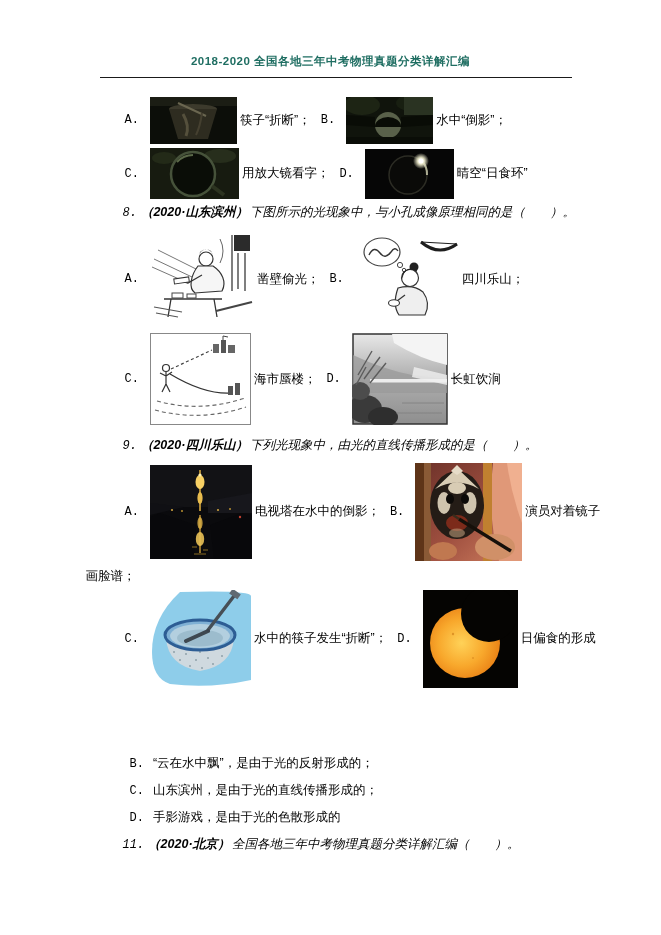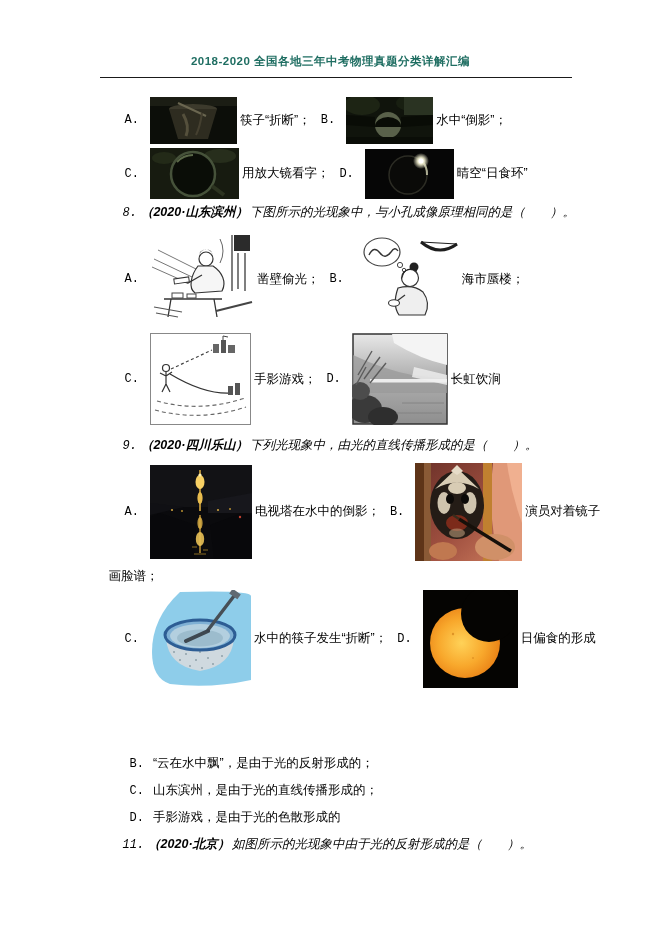--- a/index.html
+++ b/index.html
@@ -146,21 +146,21 @@
         <path d="M66,9 Q84,24 102,11" stroke="#1e1e1e" stroke-width="3" fill="none"></path>
         <path d="M66,9 L102,11" stroke="#1e1e1e" stroke-width="1"></path>
         <circle cx="59" cy="34" r="4.5" fill="#222"></circle>
         <circle cx="55" cy="45" r="8.5" fill="#fff" stroke="#333" stroke-width="1.2"></circle>
         <path d="M47,43 A9,9 0 0 1 61,37 L63,41 A8,8 0 0 0 48,46 Z" fill="#222"></path>
         <path d="M43,55 Q37,72 44,82 L70,82 Q76,70 68,59 Q58,51 43,55 Z" fill="#efefef" stroke="#333" stroke-width="1.2"></path>
         <path d="M50,62 L42,68" stroke="#333" stroke-width="1.2"></path>
         <ellipse cx="39" cy="70" rx="5.5" ry="3.2" fill="#fff" stroke="#333" stroke-width="1.1"></ellipse>
       </svg>
     </span>
-    <span class="caption">海市蜃楼；</span>
+    <span class="caption">四川乐山；</span>
   </div>
 
   <div class="opt-row" style="top:321px;left:120px;height:92px;">
     <span class="letter">C.</span>
     <span class="pic">
       <svg width="101" height="92" viewBox="0 0 101 92">
         <rect x="0.5" y="0.5" width="100" height="91" fill="#ffffff" stroke="#888" stroke-width="1"></rect>
         <circle cx="16" cy="35" r="3.5" fill="none" stroke="#333" stroke-width="1.2"></circle>
         <path d="M16,38.5 L16,51 M16,51 L12,59 M16,51 L20,59 M16,43 L22,39 M16,43 L10,40" stroke="#333" stroke-width="1.2" fill="none"></path>
         <rect x="63" y="11" width="6" height="9" fill="#666"></rect>
@@ -168,21 +168,21 @@
         <rect x="78" y="12" width="7" height="8" fill="#666"></rect>
         <path d="M73,7 L73,3 L78,4" stroke="#444" stroke-width="1" fill="none"></path>
         <path d="M21,36 L62,17" stroke="#444" stroke-width="1.2" stroke-dasharray="3,2.5"></path>
         <path d="M20,41 Q55,62 82,60" stroke="#333" stroke-width="1.3" fill="none"></path>
         <rect x="78" y="53" width="5" height="9" fill="#555"></rect>
         <rect x="85" y="50" width="5" height="12" fill="#555"></rect>
         <path d="M7,68 Q50,80 95,65" stroke="#666" stroke-width="1.1" fill="none" stroke-dasharray="4,3"></path>
         <path d="M5,77 Q50,89 96,74" stroke="#666" stroke-width="1.1" fill="none" stroke-dasharray="4,3"></path>
       </svg>
     </span>
-    <span class="caption">手影游戏；</span>
+    <span class="caption">海市蜃楼；</span>
     <span class="letter second">D.</span>
     <span class="pic">
       <svg width="96" height="92" viewBox="0 0 96 92">
         <defs>
           <linearGradient id="grayBg" x1="0" y1="0" x2="0" y2="1">
             <stop offset="0%" stop-color="#e8e8e8"></stop>
             <stop offset="45%" stop-color="#b2b2b2"></stop>
             <stop offset="100%" stop-color="#8e8e8e"></stop>
           </linearGradient>
         </defs>
@@ -259,21 +259,21 @@
         <ellipse cx="42" cy="70" rx="8" ry="4.5" fill="#b89878" opacity="0.6"></ellipse>
         <ellipse cx="80" cy="84" rx="20" ry="13" fill="#d09068"></ellipse>
         <path d="M44,56 L96,88" stroke="#16100a" stroke-width="3.4"></path>
         <path d="M38,52 L44,56" stroke="#3a2c1c" stroke-width="2.4"></path>
         <ellipse cx="28" cy="88" rx="14" ry="9" fill="#c07850"></ellipse>
       </svg>
     </span>
     <span class="caption">演员对着镜子</span>
   </div>
 
-  <div class="wrap-line" style="top:556px;left:104px;font-family:Liberation Mono, monospace;">画脸谱；</div>
+  <div class="wrap-line" style="top:556px;left:81px;font-family:Liberation Mono, monospace;">画脸谱；</div>
 
   <div class="opt-row" style="top:577px;left:120px;height:99px;">
     <span class="letter">C.</span>
     <span class="pic">
       <svg width="101" height="97" viewBox="0 0 101 97">
         <rect width="101" height="97" fill="#ffffff"></rect>
         <path d="M30,2 Q101,0 101,6 L101,90 Q60,99 20,94 Q2,88 2,62 Q2,28 30,2 Z" fill="#8ecdea"></path>
         <path d="M16,48 Q18,76 50,81 Q82,76 84,48 Z" fill="#cfd9df"></path>
         <g fill="#8fa0aa">
           <circle cx="30" cy="70" r="1"></circle>
@@ -323,16 +323,16 @@
     <span class="letter">B.</span><span>“云在水中飘”，是由于光的反射形成的；</span>
   </div>
   <div class="text-option" style="top:770px;left:125px;">
     <span class="letter">C.</span><span>山东滨州，是由于光的直线传播形成的；</span>
   </div>
   <div class="text-option" style="top:797px;left:125px;">
     <span class="letter">D.</span><span>手影游戏，是由于光的色散形成的</span>
   </div>
 
   <div class="stem" style="top:824px;left:118px;">
-    <span class="qnum">11.</span><span class="src">（2020·北京）</span><span>如图所示的光现象中由于光的反射形成的是（　　）。</span>
+    <span class="qnum">11.</span><span class="src">（2020·北京）</span><span>全国各地三年中考物理真题分类详解汇编（　　）。</span>
   </div>
 
 </div>
 
 </body></html>

